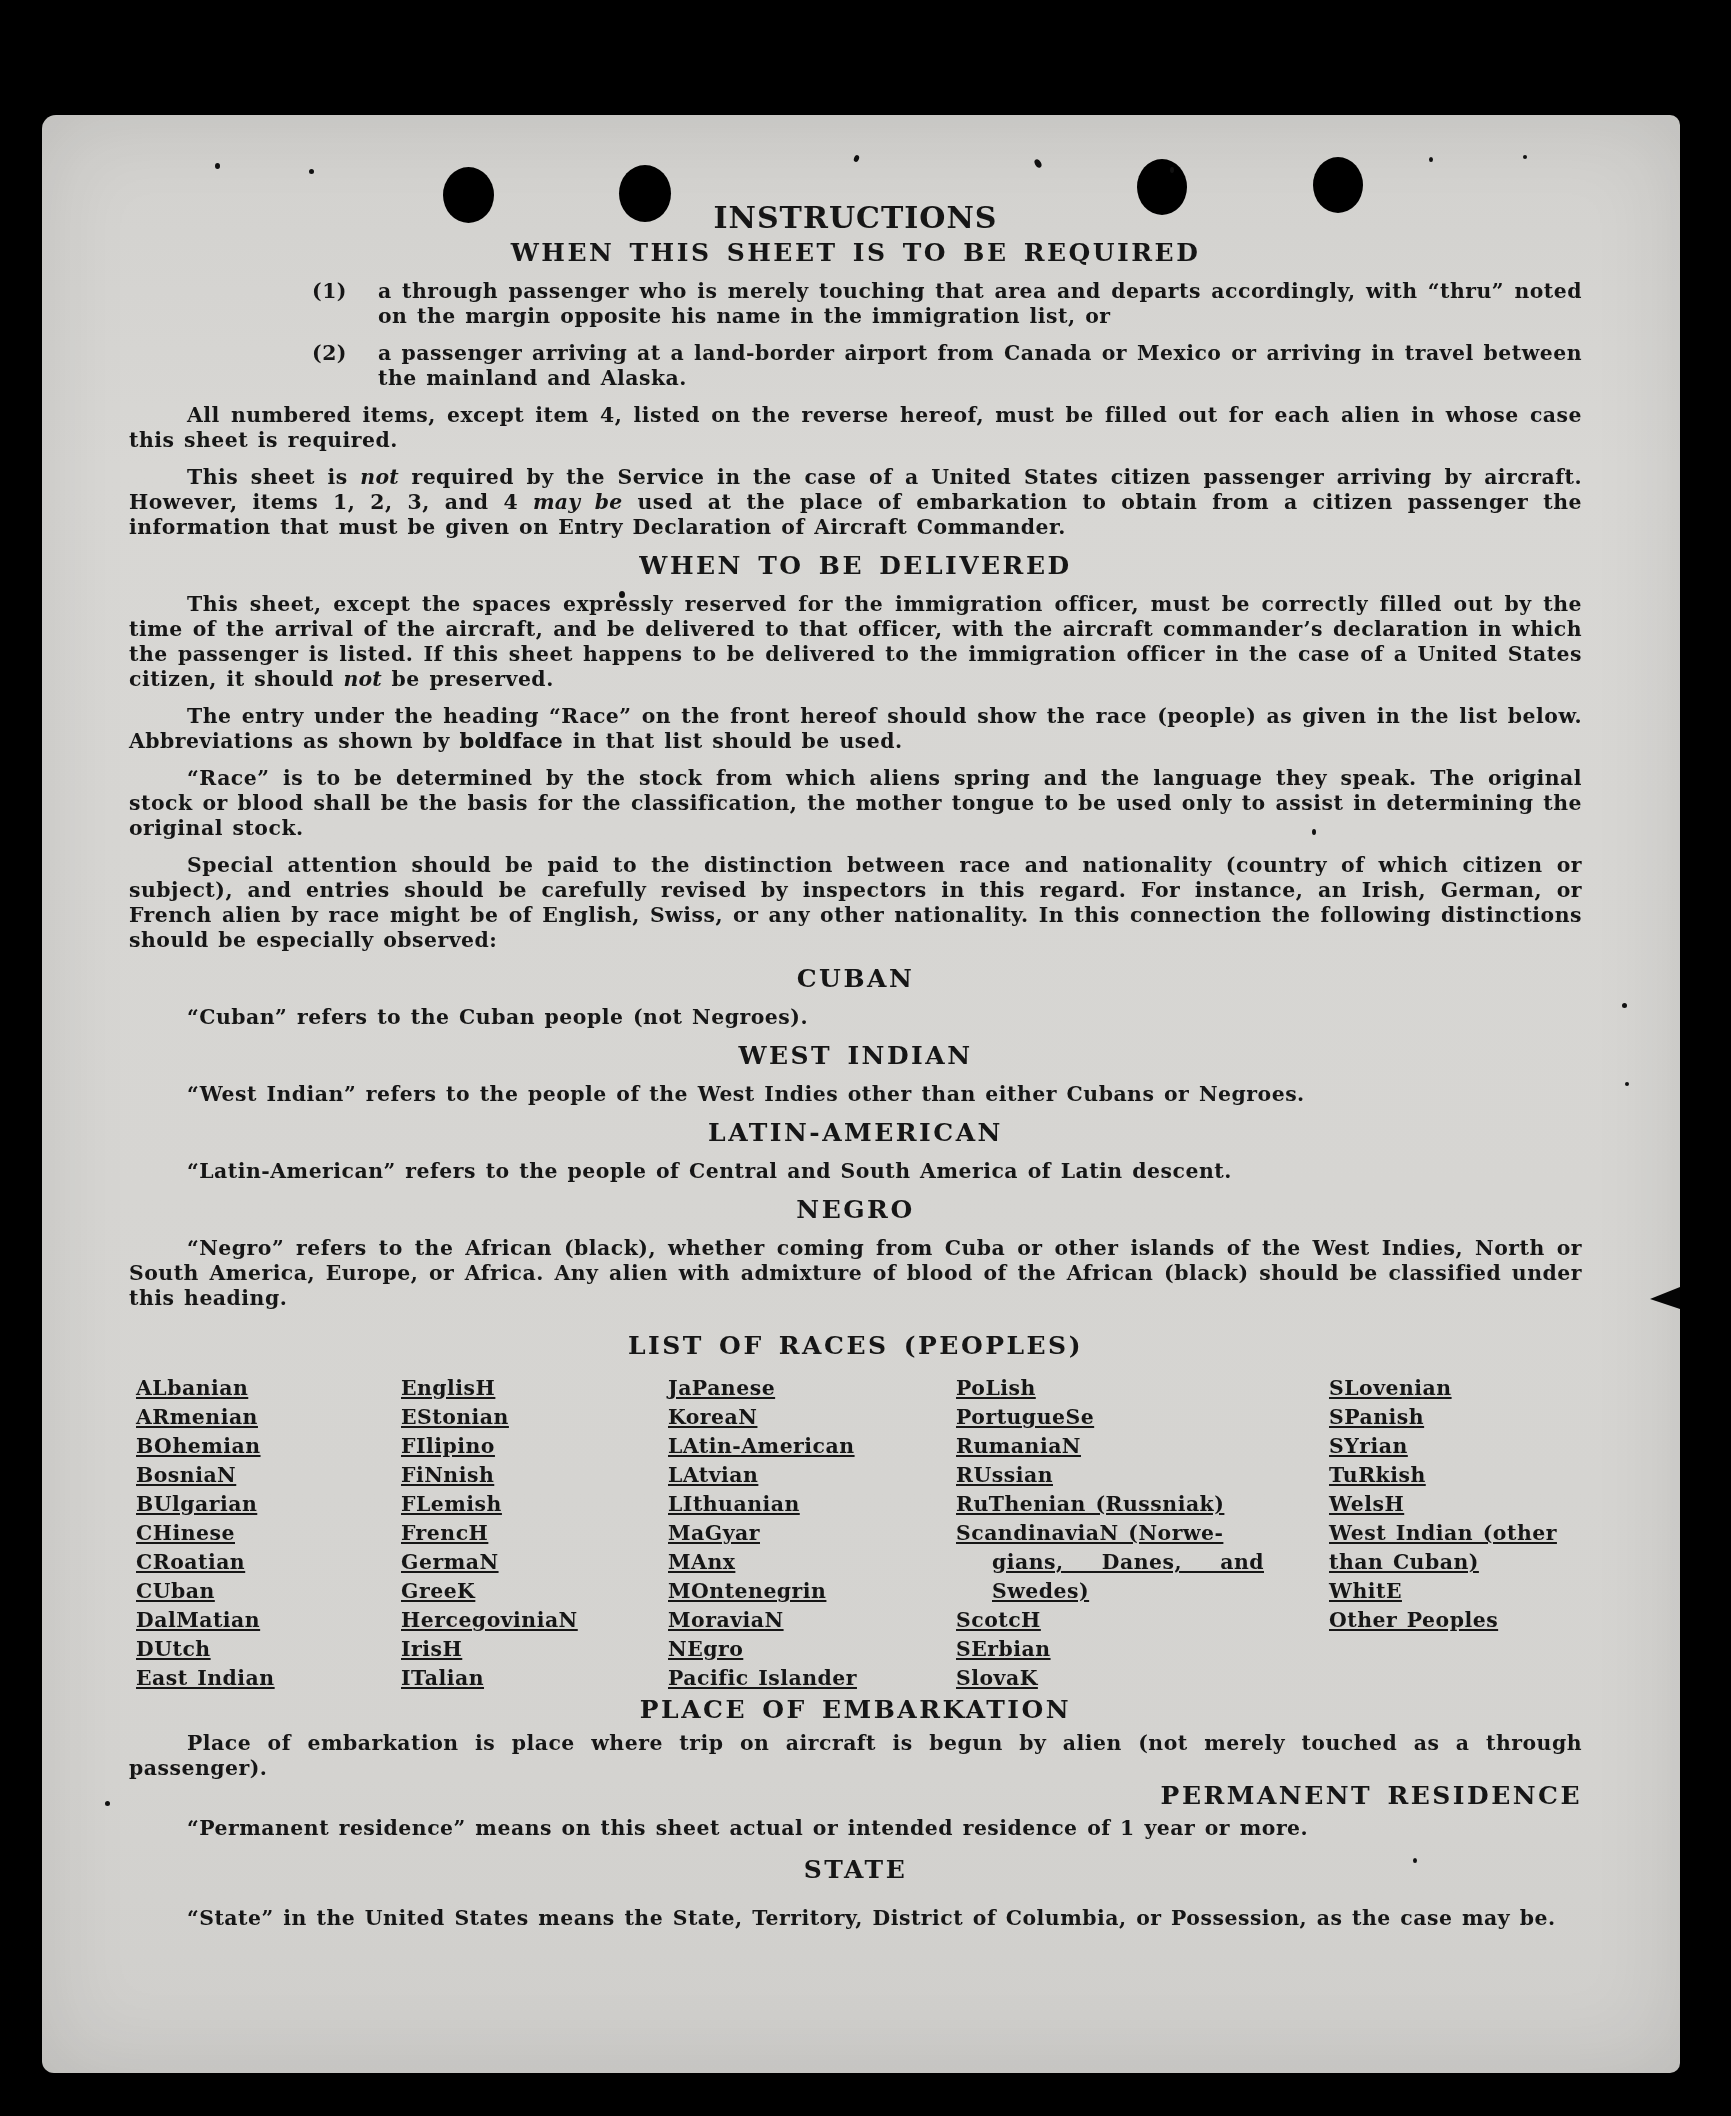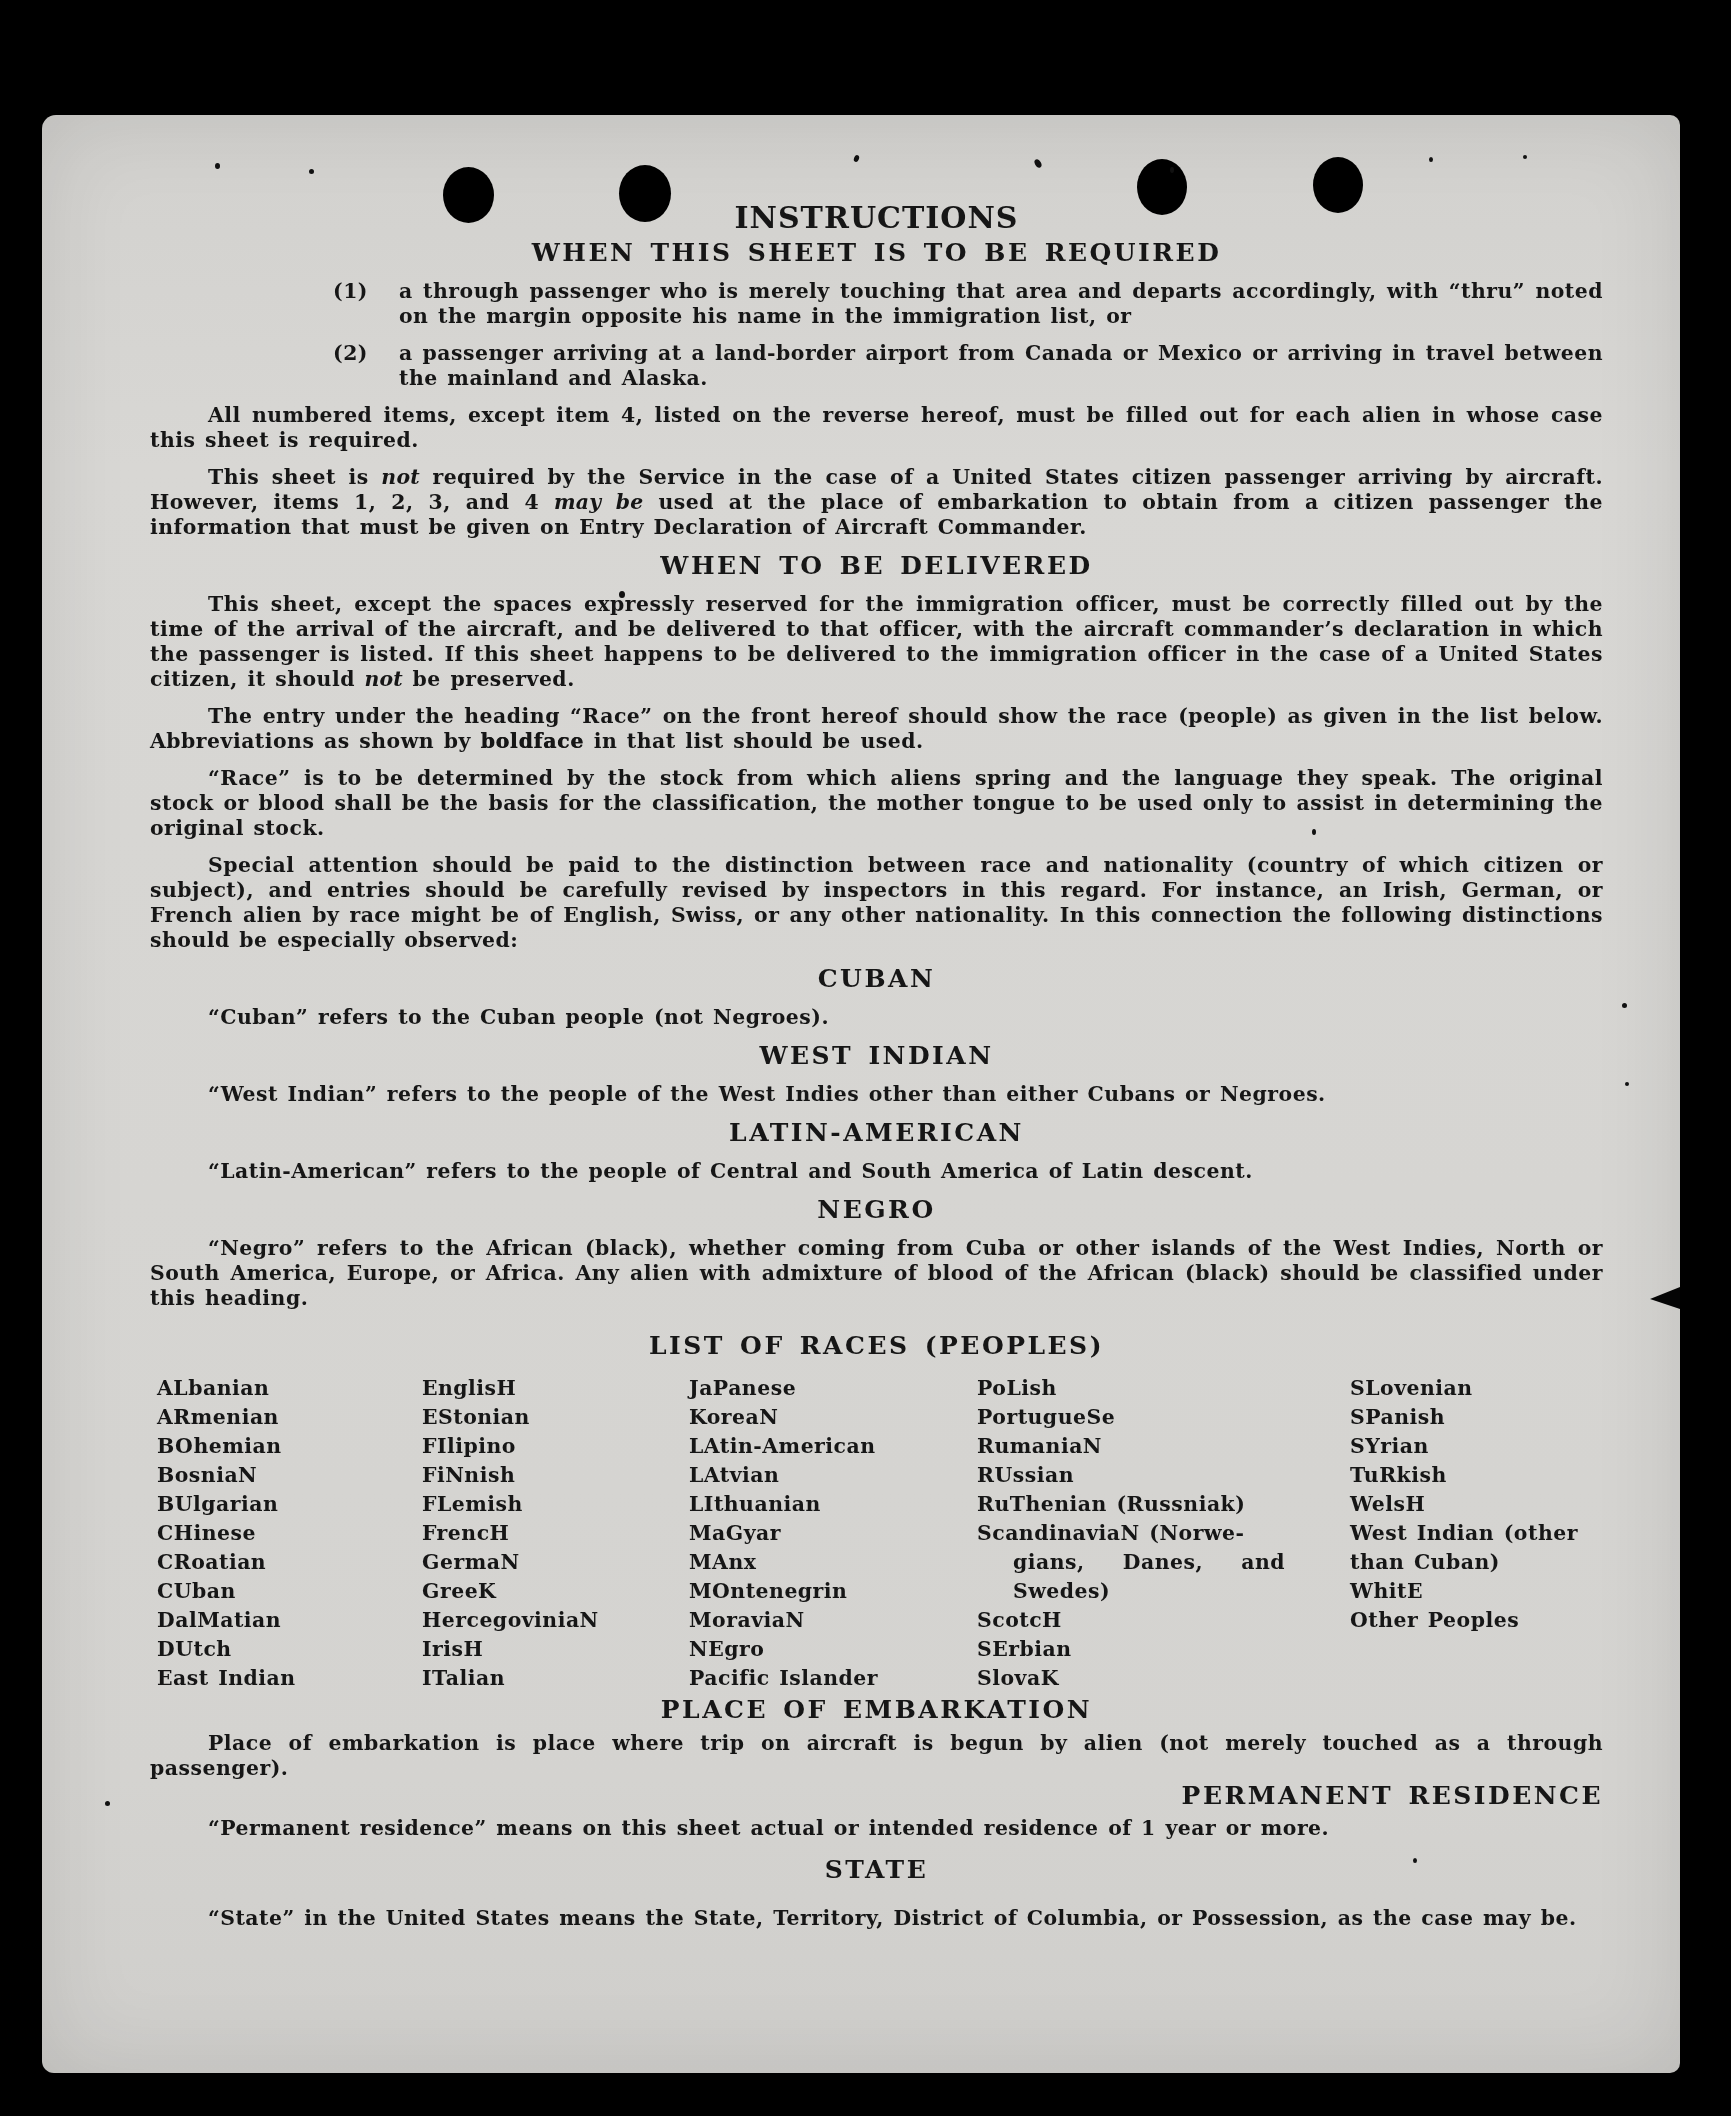--- a/index.html
+++ b/index.html
@@ -13,21 +13,21 @@
   .page{
     position:absolute;
     left:42px;top:115px;
     width:1638px;height:1958px;
     background:linear-gradient(180deg,#d2d1ce 0%,#d8d7d4 18%,#d6d5d2 55%,#d4d3d0 85%,#cfcecb 100%);
     border-radius:14px 10px 10px 12px;
     box-shadow:inset 0 0 90px rgba(0,0,0,0.10);
   }
   .content{
     position:absolute;
-    left:108px;top:0;
+    left:87px;top:0;
     width:1453px;
     color:#161616;
     font-weight:700;
     font-size:20.4px;
     line-height:25px;
     letter-spacing:0.5px;
     word-spacing:2px;
   }
   .title{
     margin:86px 0 0;
@@ -63,21 +63,21 @@
     padding-left:249px;
     text-align:justify;
     text-indent:0;
   }
   .item .num{position:absolute;left:183px;top:0;}
   .races{
     display:flex;
     margin-top:8px;
     line-height:29px;
   }
-  .races .col{flex:none;}
+  .races .col{flex:none;text-decoration:underline;}
   .races .col:nth-child(1){margin-left:7px;width:258px;}
   .races .col:nth-child(2){margin-left:7px;width:260px;}
   .races .col:nth-child(3){margin-left:7px;width:281px;}
   .races .col:nth-child(4){margin-left:7px;width:308px;}
   .races .col:nth-child(5){margin-left:65px;width:254px;}
   .races .cont{padding-left:36px;}
   .races .col:nth-child(5) .cont{padding-left:0;}
   .races .j{text-align:justify;text-align-last:justify;}
   .punch{
     position:absolute;

